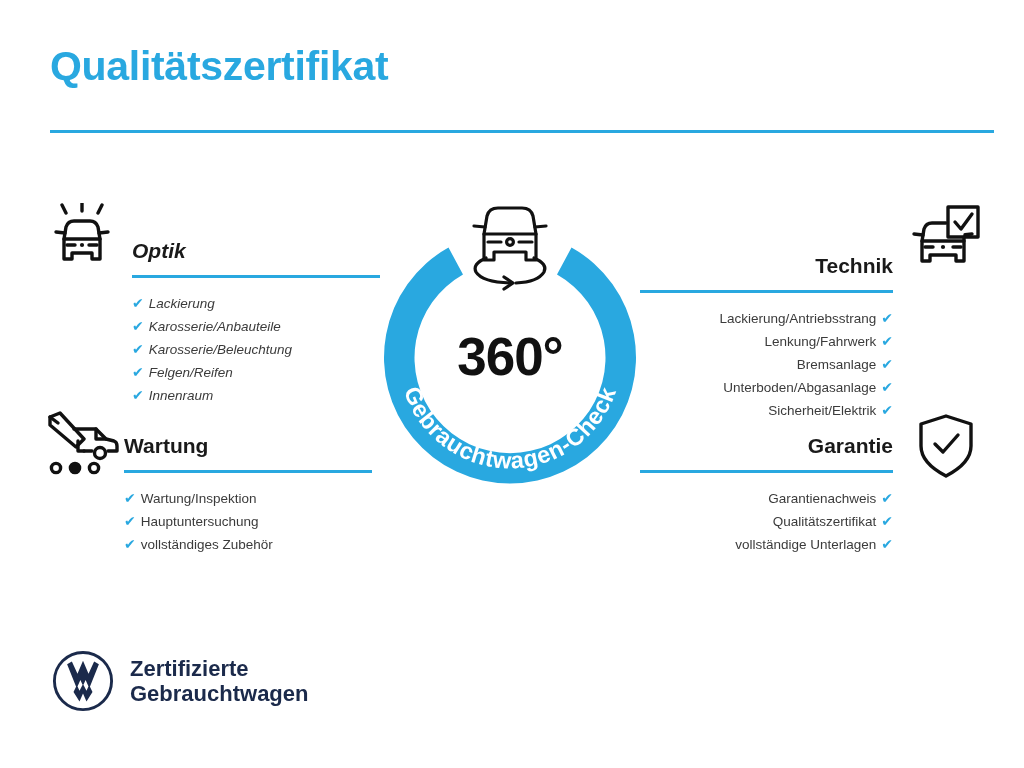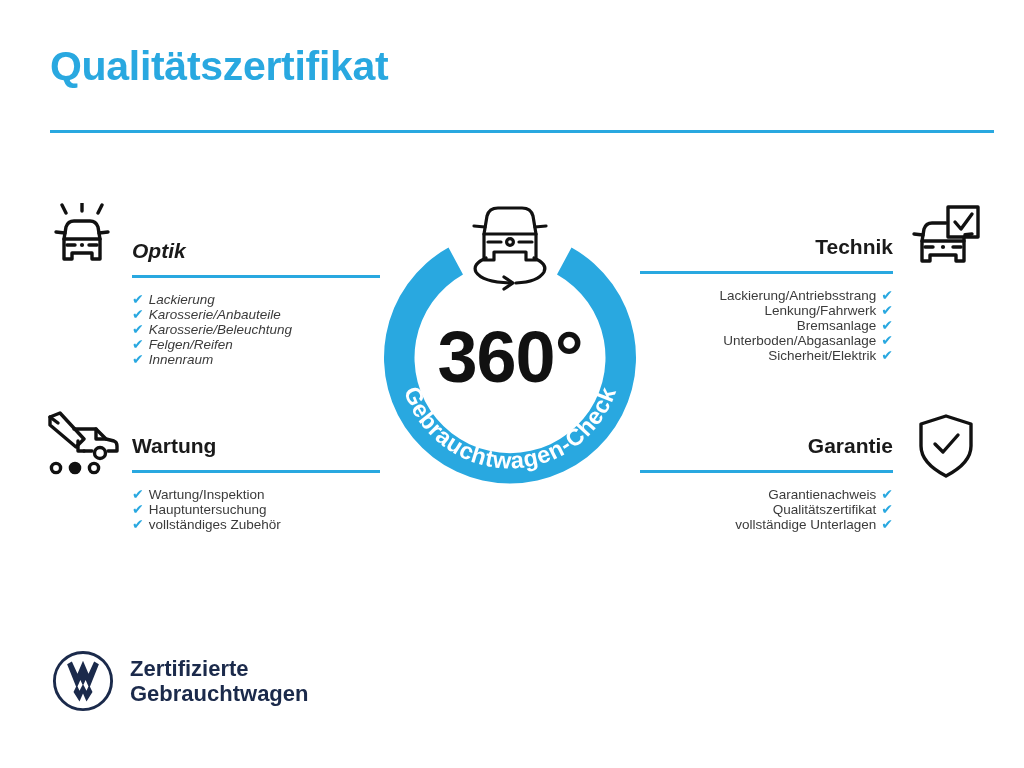--- a/index.html
+++ b/index.html
@@ -68,43 +68,43 @@
   }
   .section-list {
     list-style: none;
     margin: 0;
     padding: 0;
     margin-top: 14px;
   }
   .section-list li {
     font-size: 13.5px;
     color: #3b3b3b;
-    line-height: 15px;
+    line-height: 23px;
     white-space: nowrap;
   }
   .check {
     color: #29A8E0;
     font-weight: 700;
     font-size: 14px;
   }
 
   
   .col-left .section-title { text-align: left; }
   .col-left .section-list li { text-align: left; }
   .col-left .check { margin-right: 5px; }
 
   
   .col-right .section-title { text-align: right; }
   .col-right .section-list li { text-align: right; }
   .col-right .check { margin-left: 5px; }
 
   
   #sec-optik    { left: 132px; top: 238px; width: 248px; font-style: italic; }
-  #sec-wartung  { left: 132px; top: 433px; width: 248px; }
-  #sec-technik  { left: 640px; top: 234px; width: 253px; }
+  #sec-wartung  { left: 124px; top: 433px; width: 248px; }
+  #sec-technik  { left: 640px; top: 253px; width: 253px; }
   #sec-garantie { left: 640px; top: 433px; width: 253px; }
 
   
   .sec-icon {
     position: absolute;
     color: #111111;
   }
   #icon-optik    { left: 46px;  top: 203px; }
   #icon-wartung  { left: 44px;  top: 411px; }
   #icon-technik  { left: 906px; top: 203px; }
@@ -124,21 +124,21 @@
     top: 30px;
     width: 262px;
     height: 262px;
   }
   .badge-center-value {
     position: absolute;
     left: 0;
     top: 132px;
     width: 262px;
     text-align: center;
-    font-size: 72px;
+    font-size: 53px;
     font-weight: 700;
     color: #111111;
     letter-spacing: -1px;
     line-height: 58px;
   }
   .badge-car {
     position: absolute;
     left: 81px;
     top: 0px;
     width: 100px;

